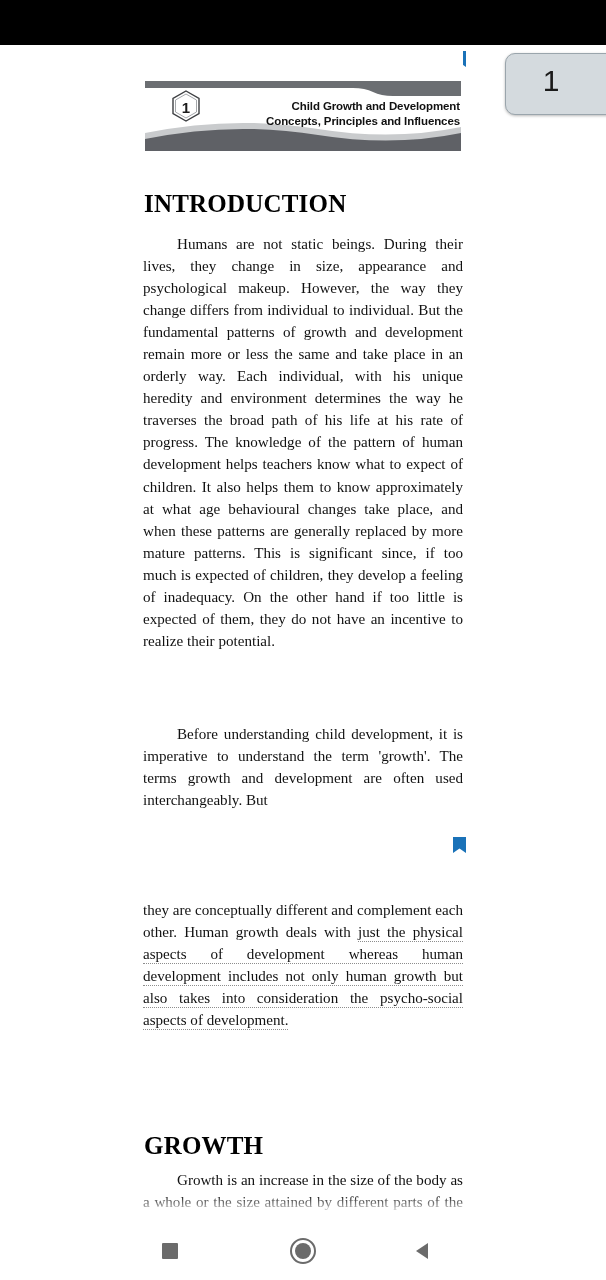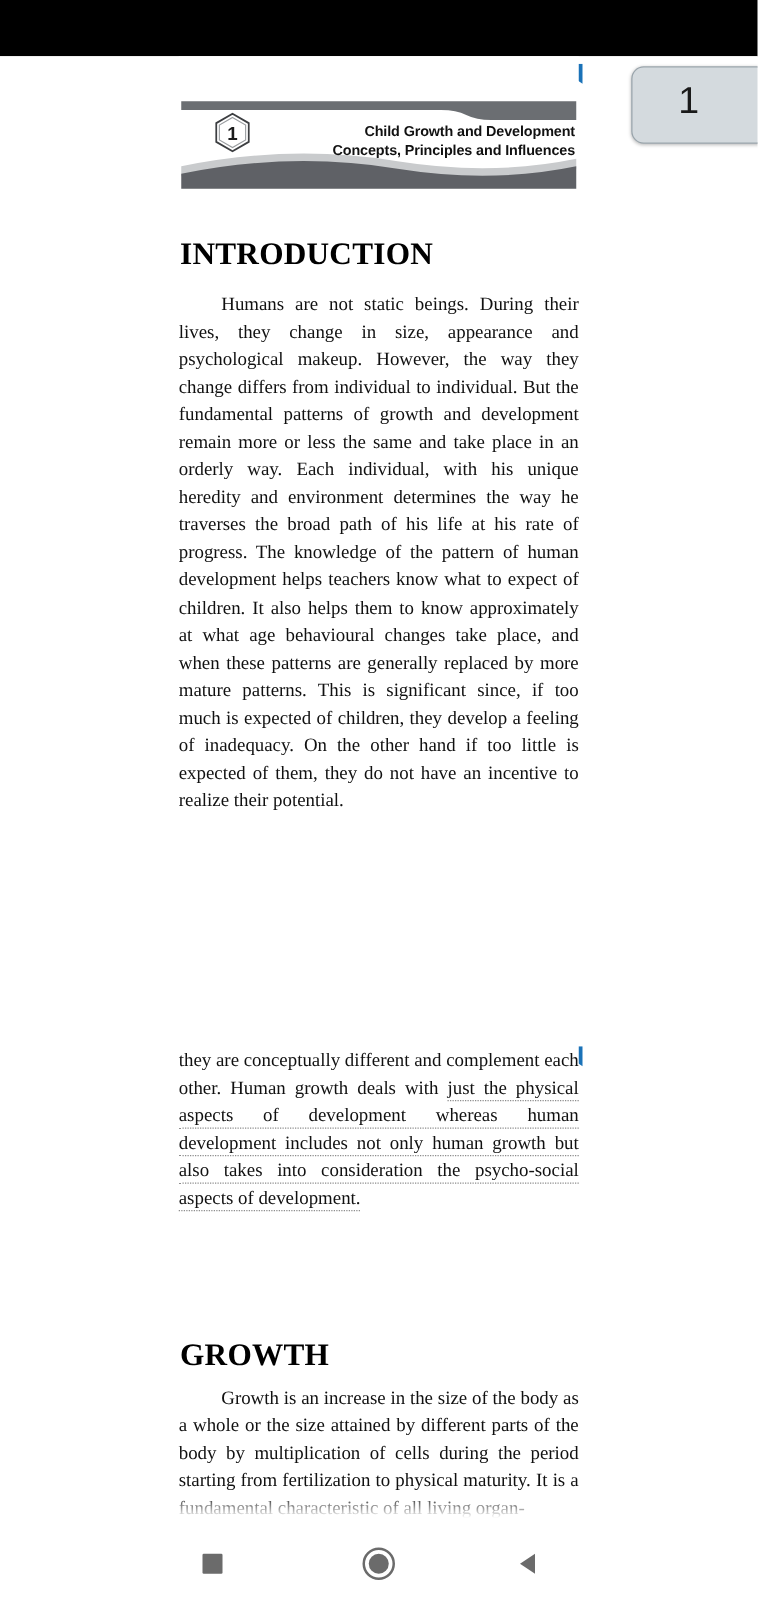--- a/index.html
+++ b/index.html
@@ -33,21 +33,21 @@
     overflow: hidden;
   }
 
   .page {
     position: absolute;
     left: 143px;
     width: 320px;
     background: #ffffff;
   }
   #page-one { top: 0px; height: 784px; }
-  #page-two { top: 757px; height: 390px; }
+  #page-two { top: 818px; height: 390px; }
 
   
   .bookmark-icon {
     position: absolute;
     width: 15px;
     height: 17px;
   }
   .bookmark-icon svg { display: block; }
   #bookmark-top { left: 452px; top: 6px; }
   #bookmark-second { left: 452px; top: 792px; }
@@ -245,20 +245,21 @@
       </svg>
       <div id="chapter-hex-number">1</div>
       <div class="chapter-title-line" id="chapter-title-1">Child Growth and Development</div>
       <div class="chapter-title-line" id="chapter-title-2">Concepts, Principles and Influences</div>
     </div>
 
     <h2 class="section-heading" id="heading-introduction">INTRODUCTION</h2>
 
     <p class="body-text" id="para-intro"><span class="indent"></span><span>Humans are not static beings. During their lives, they change in size, appearance and psychological makeup. However, the way they change differs from individual to individual. But the fundamental patterns of growth and development remain more or less the same and take place in an orderly way. Each individual, with his unique heredity and environment determines the way he traverses the broad path of his life at his rate of progress. The knowledge of the pattern of human development helps teachers know what to expect of children. It also helps them to know approximately at what age behavioural changes take place, and when these patterns are generally replaced by more mature patterns. This is significant since, if too much is expected of children, they develop a feeling of inadequacy. On the other hand if too little is expected of them, they do not have an incentive to realize their potential.</span></p>
 
+    <p class="body-text" id="para-before"><span class="indent"></span><span>Before understanding child development, it is imperative to understand the term 'growth'. The terms growth and development are often used interchangeably. But</span></p>
   </div>
 
 
   <div class="page" id="page-two">
 
     <p class="body-text" id="para-they-are"><span>they are conceptually different and complement each other. Human growth deals with </span><span class="hl">just the physical aspects of development whereas human development includes not only human growth but also takes into consideration the psycho-social aspects of development.</span></p>
 
     <h2 class="section-heading" id="heading-growth">GROWTH</h2>
 
     <p class="body-text" id="para-growth"><span class="indent"></span><span>Growth is an increase in the size of the body as a whole or the size attained by different parts of the body by multiplication of cells during the period starting from fertilization to physical maturity. It is a fundamental characteristic of all living organ-</span></p>

